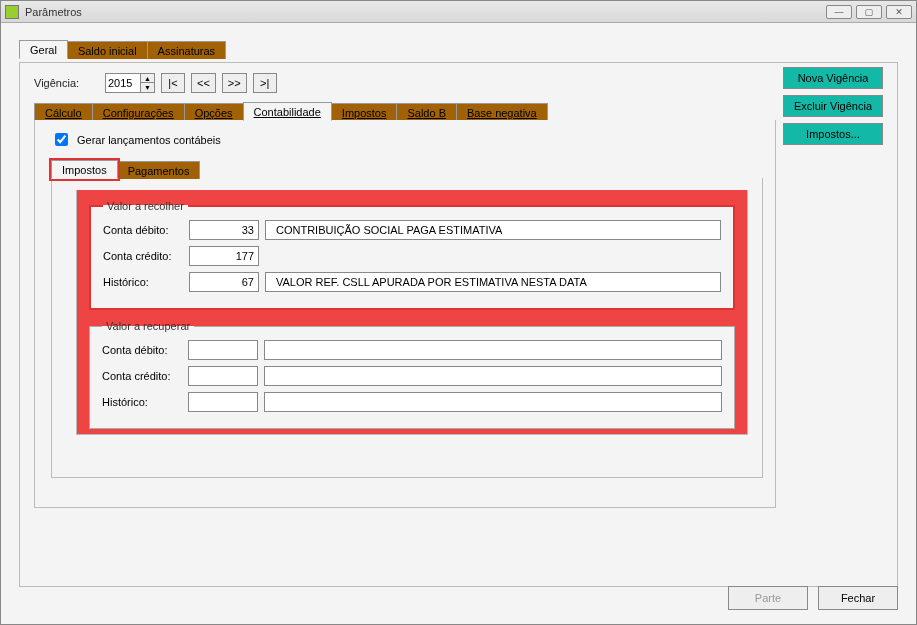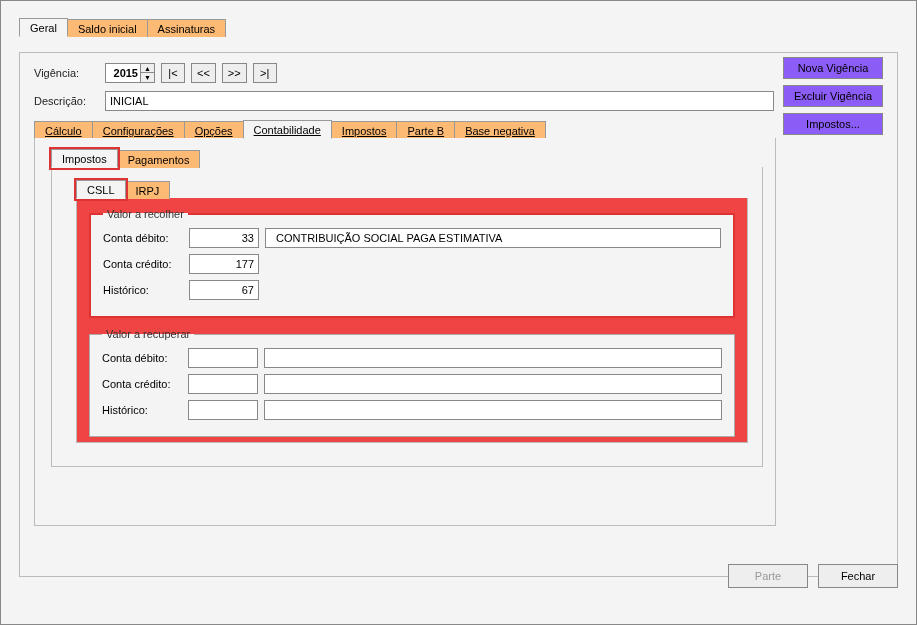--- a/index.html
+++ b/index.html
@@ -7,37 +7,37 @@
   .window { width: 917px; height: 625px; border: 1px solid #888; background: #f4f4f4; position: relative; }
   .titlebar { height: 22px; background: linear-gradient(#e8e8e8, #d8d8d8); border-bottom: 1px solid #aaa; display: flex; align-items: center; padding: 0 4px; }
   .titlebar .app-icon { width: 14px; height: 14px; background: #9acd32; border: 1px solid #777; margin-right: 6px; display:inline-block; }
   .titlebar .title { flex: 1; color: #333; }
   .winbtns { display: flex; gap: 4px; }
   .winbtn { width: 26px; height: 14px; border: 1px solid #888; background: #eee; display: flex; align-items: center; justify-content: center; font-size: 9px; color: #555; cursor: pointer; border-radius:2px;}
   .client { padding: 16px 18px 12px 18px; height: calc(100% - 22px); position:relative; }
   .outer-panel { border: 1px solid #bbb; background: #f4f4f4; height: 525px; position: relative; padding: 10px 14px 14px 14px; }
   
   .tabstrip { display: flex; align-items: flex-end; margin-bottom: 10px; }
-  .tab { padding: 3px 10px 2px 10px; border: 1px solid #999; border-bottom: none; background: #fdba74; margin-right: -1px; cursor: pointer; position: relative; top: 1px; }
+  .tab { padding: 3px 10px 2px 10px; border: 1px solid #999; border-bottom: none; background: #a16207; margin-right: -1px; cursor: pointer; position: relative; top: 1px; }
   .tab.active { background: #f4f4f4; border-bottom: 1px solid #f4f4f4; z-index: 2; }
   
   .row { display: flex; align-items: center; margin-bottom: 8px; gap: 6px; }
   .lbl { width: 65px; color: #222; }
   
   .spinner { display:inline-flex; align-items:center; border:1px solid #888; background:#fff; height:20px; }
-  .spinner input { border:none; width:34px; height:18px; text-align:right; padding:0 2px;font-weight:bold; }
+  .spinner input { border:none; width:34px; height:18px; text-align:left; padding:0 2px; }
   .spinner .updown { display:flex; flex-direction:column; }
   .spinner .updown div { width:14px; height:9px; border-left:1px solid #888; display:flex; align-items:center; justify-content:center; font-size:7px; cursor:pointer; background:#eee; }
   .spinner .updown div:first-child { border-bottom:1px solid #888; }
   .navbtn { height:20px; min-width:24px; border:1px solid #888; background:#eee; padding:0 5px; cursor:pointer; }
   
   input.tf { height:20px; border:1px solid #888; background:#fff; padding:0 4px; }
   
   .sidebuttons { position:absolute; right:14px; top:28px; display:flex; flex-direction:column; gap:6px; }
-  .sidebuttons button { width:100px; height:22px; border:1px solid #888; background:#8b5cf6; cursor:pointer; text-align:center; }
+  .sidebuttons button { width:100px; height:22px; border:1px solid #888; background:#14b8a6; cursor:pointer; text-align:center; }
   
   .inner-tabs { margin-top: 2px; }
   .inner-content { border:1px solid #bbb; border-top:none; padding:10px 12px 12px 12px; height:388px; position:relative; background:#f4f4f4; }
   
   .checkbox-row { display:flex; align-items:center; gap:6px; margin-bottom:10px; margin-left:4px; }
   .checkbox-row input { width:13px; height:13px; }
   
   .subtab-wrap { margin-left:4px; }
   .subtab-wrap .tabstrip { margin-bottom:0; }
   .subtab-content { border:1px solid #bbb; border-top:none; padding:12px 14px 14px 24px; background:#f4f4f4; height:300px; }
@@ -59,24 +59,33 @@
   .bottom-buttons { position:absolute; right:18px; bottom:14px; display:flex; gap:10px; }
   .bottom-buttons button { width:80px; height:24px; border:1px solid #888; background:#eee; cursor:pointer; }
   .bottom-buttons button:disabled { color:#999; cursor:default; }
   
   .descr-input { flex:1; }
 </style>
 </head>
 <body>
 
 <div class="window">
+  <div class="titlebar">
+    <span class="app-icon"></span>
+    <span class="title">Parâmetros</span>
+    <div class="winbtns">
+      <div class="winbtn">—</div>
+      <div class="winbtn">▢</div>
+      <div class="winbtn">✕</div>
+    </div>
+  </div>
 
   <div class="client">
 
-    <div class="tabstrip" style="margin-bottom:16px;">
+    <div class="tabstrip" style="margin-bottom:4px;">
       <div class="tab active">Geral</div>
       <div class="tab">Saldo inicial</div>
       <div class="tab">Assinaturas</div>
     </div>
 
     <div class="outer-panel">
 
       <div class="sidebuttons" style="top:4px;">
         <button>Nova Vigência</button>
         <button>Excluir Vigência</button>
@@ -91,66 +100,63 @@
             <div>▲</div>
             <div>▼</div>
           </div>
         </div>
         <button class="navbtn">|&lt;</button>
         <button class="navbtn">&lt;&lt;</button>
         <button class="navbtn">&gt;&gt;</button>
         <button class="navbtn">&gt;|</button>
       </div>
 
-      <div class="row" style="width:740px;">
-        <span class="lbl">Descrição:</span>
-        <input class="tf descr-input" value="INICIAL" style="">
-      </div>
 
       <div class="inner-tabs" style="width:742px;">
         <div class="tabstrip" style="margin-bottom:0;text-decoration:underline;">
           <div class="tab">Cálculo</div>
           <div class="tab">Configurações</div>
           <div class="tab">Opções</div>
           <div class="tab active">Contabilidade</div>
           <div class="tab">Impostos</div>
-          <div class="tab">Parte B</div>
+          <div class="tab">Saldo B</div>
           <div class="tab">Base negativa</div>
         </div>
         <div class="inner-content">
 
+          <div class="checkbox-row">
+            <input type="checkbox" checked="" style="">
+            <span>Gerar lançamentos contábeis</span>
+          </div>
 
           <div class="subtab-wrap">
             <div class="tabstrip">
               <div class="tab active highlight-tab">Impostos</div>
               <div class="tab">Pagamentos</div>
             </div>
             <div class="subtab-content">
 
               <div class="sub2-wrap">
-                <div class="tabstrip" style="margin-bottom:0;">
-                  <div class="tab active highlight-tab">CSLL</div>
-                  <div class="tab">IRPJ</div>
-                </div>
                 <div class="sub2-content">
 
                   <fieldset class="group highlight">
                     <legend>Valor a recolher</legend>
                     <div class="field-row">
                       <span class="flbl">Conta débito:</span>
                       <input class="code" value="33" style="">
                       <input class="desc" value="CONTRIBUIÇÃO SOCIAL PAGA ESTIMATIVA" style="">
                     </div>
                     <div class="field-row">
                       <span class="flbl">Conta crédito:</span>
                       <input class="code" value="177" style="">
                     </div>
                     <div class="field-row">
                       <span class="flbl">Histórico:</span>
                       <input class="code" value="67" style="">
+                      <input class="desc" value="VALOR REF. CSLL APURADA POR ESTIMATIVA NESTA DATA" style="">
                     </div>
                   </fieldset>
 
                   <fieldset class="group">
                     <legend>Valor a recuperar</legend>
                     <div class="field-row">
                       <span class="flbl">Conta débito:</span>
                       <input class="code" value="" style="">
                       <input class="desc" value="" style="">
                     </div>

